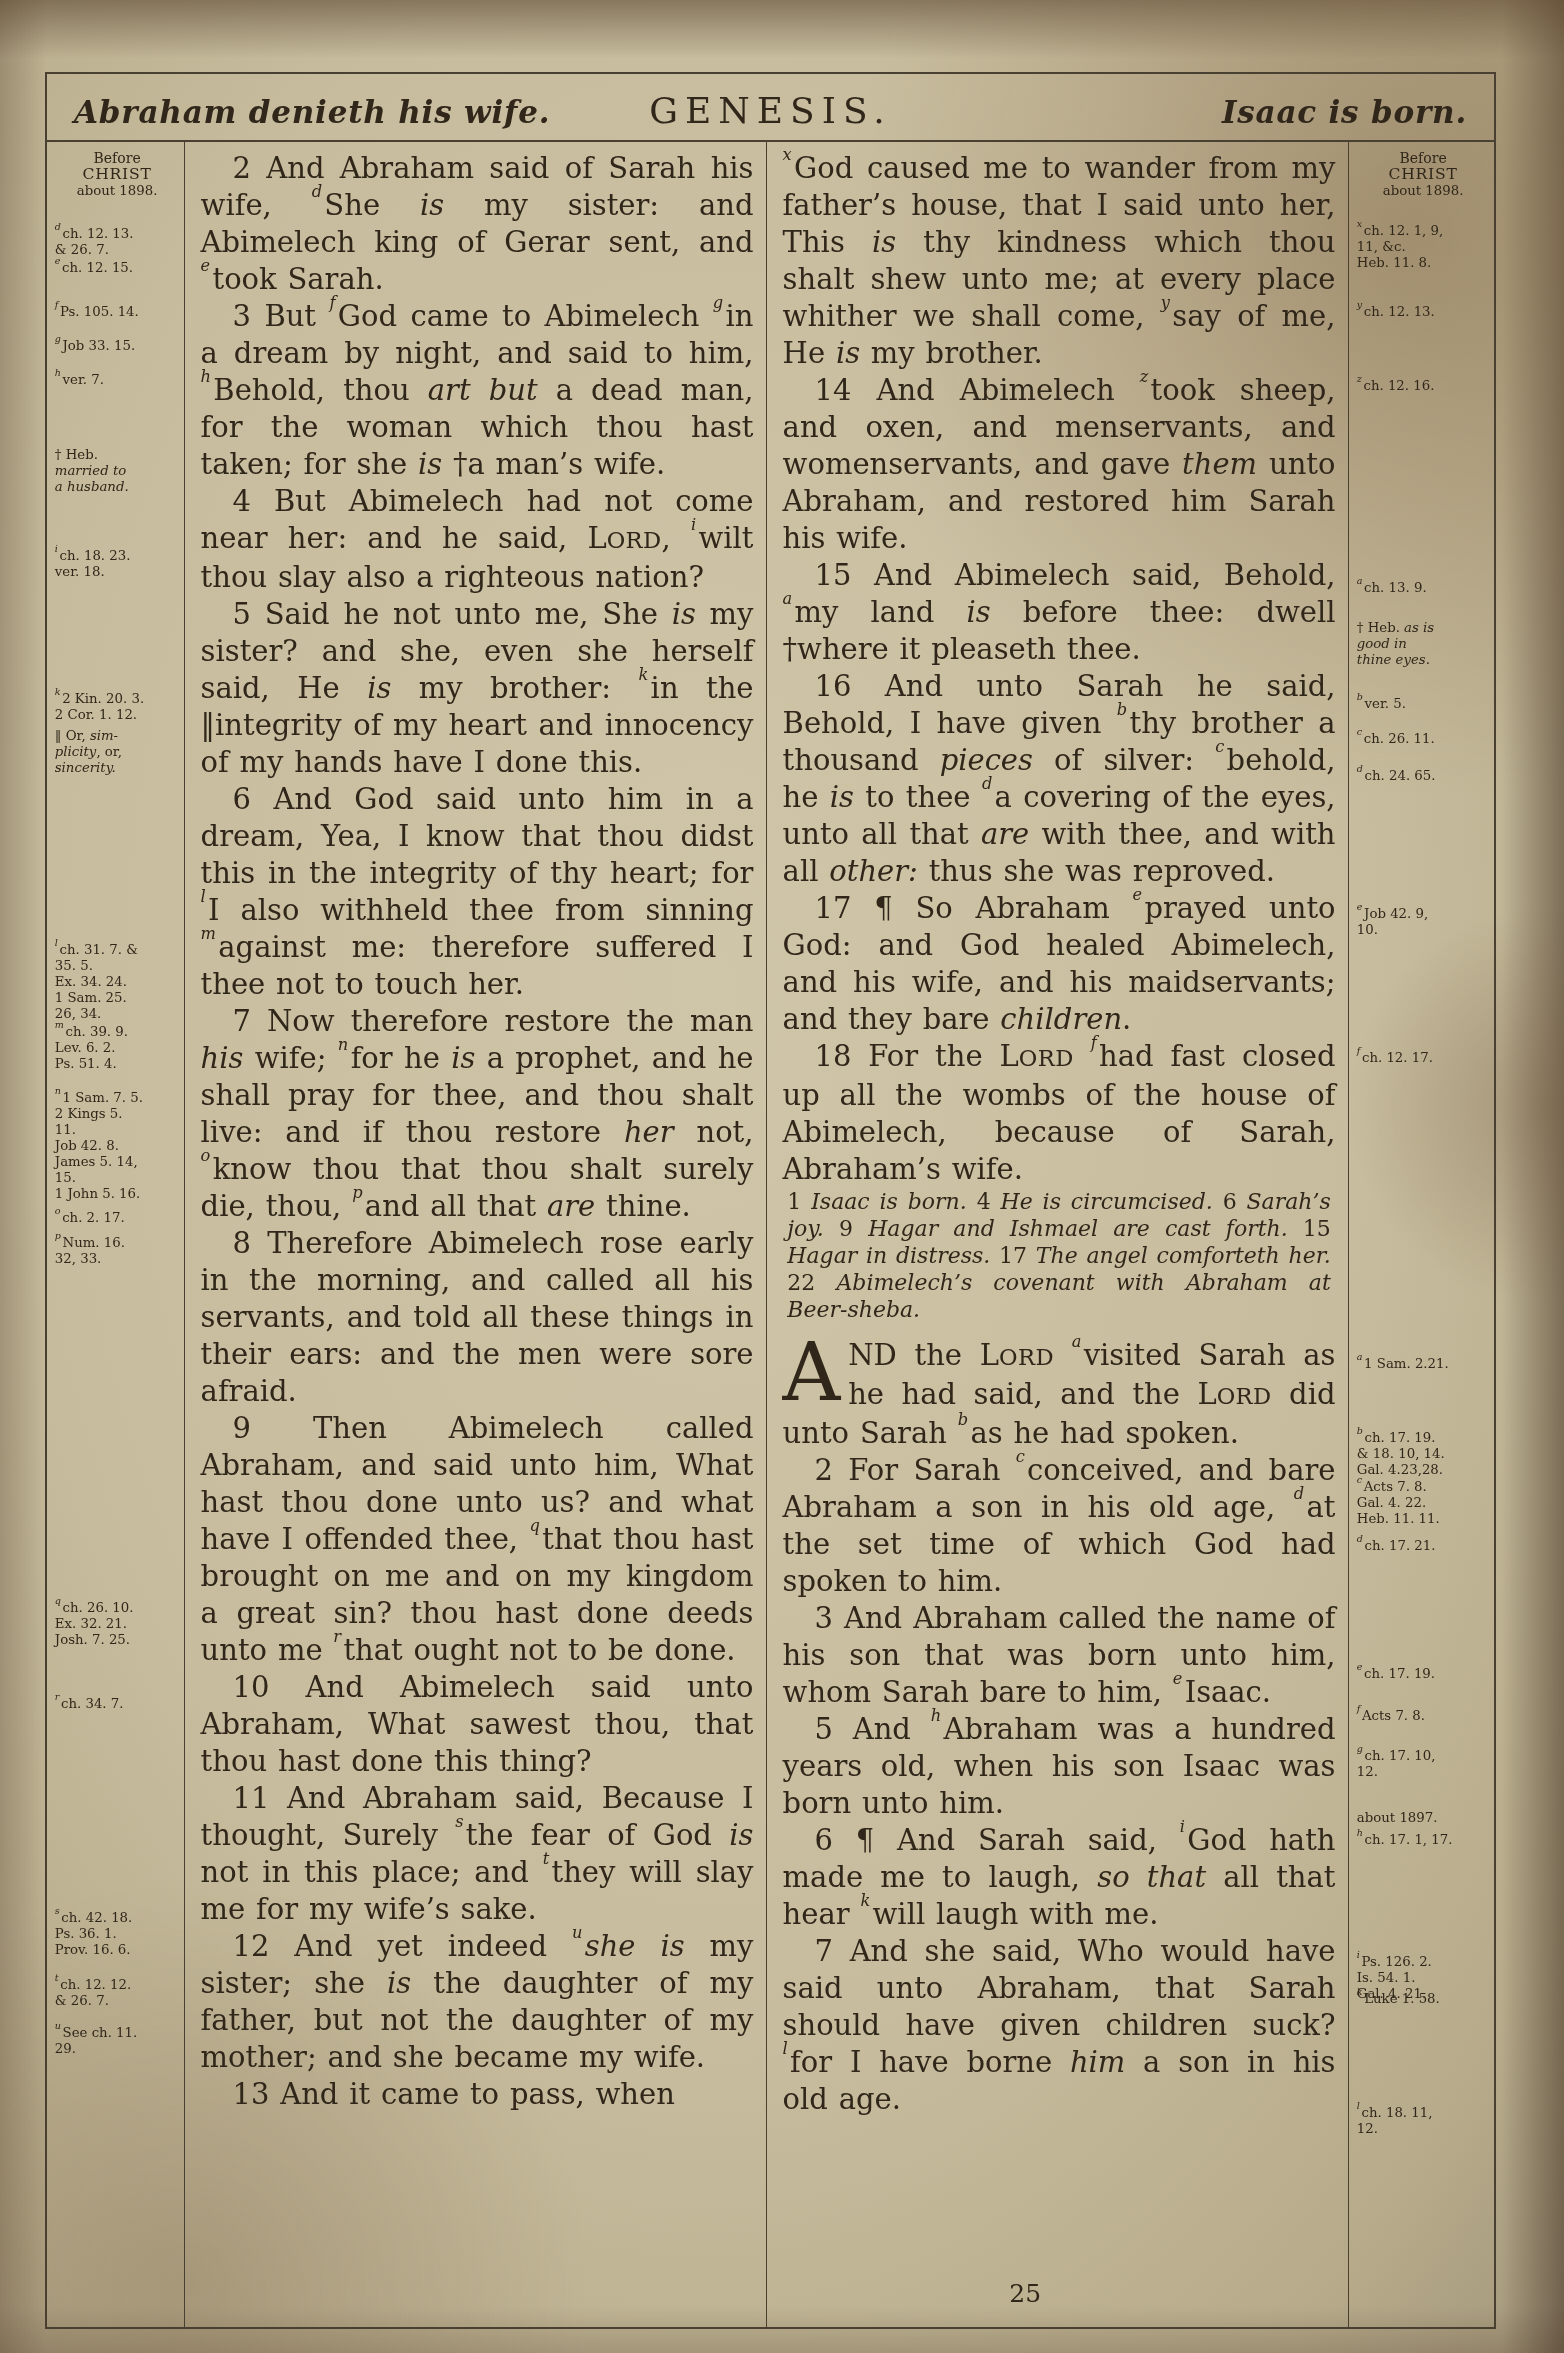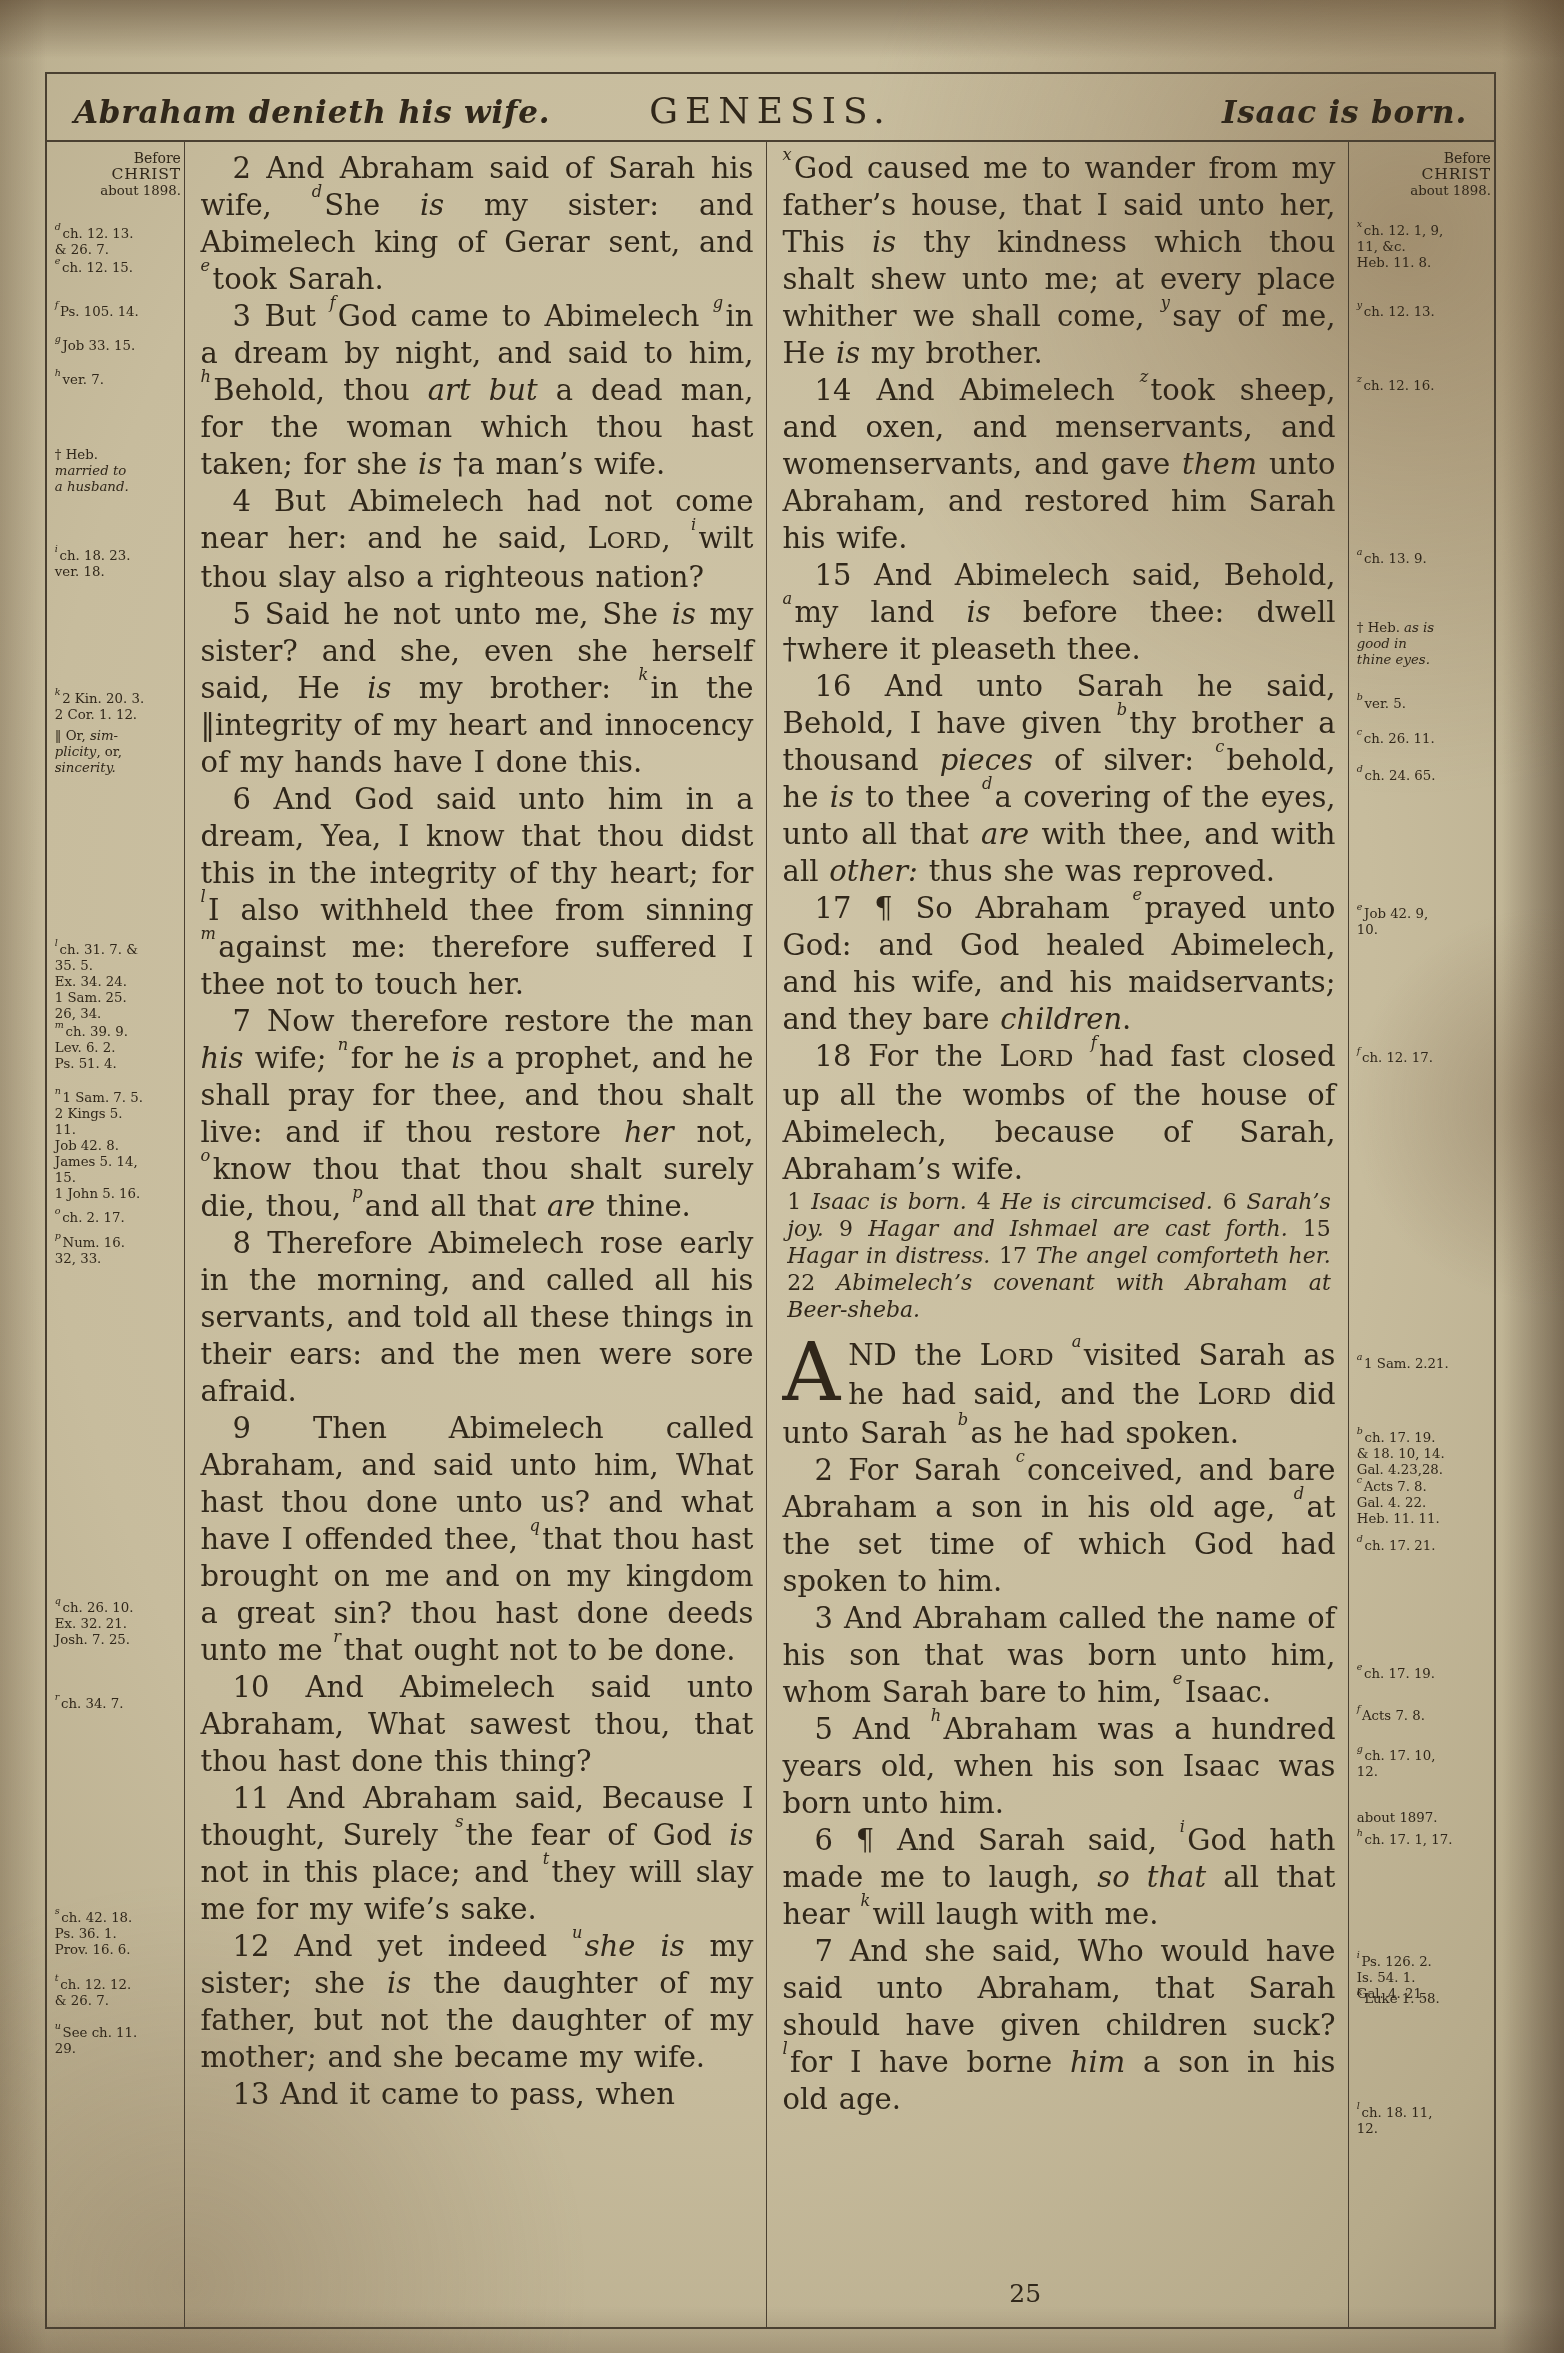--- a/index.html
+++ b/index.html
@@ -30,21 +30,21 @@
     border-bottom:2.3px solid #4a4031;
   }
   .hdr-left,.hdr-right{flex:1; font-style:italic; font-weight:bold; font-size:31px; letter-spacing:0.8px;}
   .hdr-right{text-align:right;}
   .hdr-center{font-size:36px; letter-spacing:7px; text-align:center; flex:0 0 auto; padding:0 23.5px;}
   
   .content{flex:1; display:flex; min-height:0;}
   .margin-col{position:relative; font-size:13.3px; line-height:16px; padding:6.3px 3.1px 0 6.3px; box-sizing:border-box;}
   .margin-col.left{width:138px; border-right:1.6px solid #4a4031;}
   .margin-col.right{width:146px; border-left:1.6px solid #4a4031;}
-  .bc-head{text-align:right; line-height:16.4px; padding-top:1.6px;}
+  .bc-head{text-align:center; line-height:16.4px; padding-top:1.6px;}
   .bc-head .bc-l1{font-size:14px;}
   .bc-head .bc-l2{font-size:15.6px; letter-spacing:0.8px;}
   .bc-head .bc-l3{font-size:13.3px;}
   .ref-block{position:absolute; left:7.8px; right:3.1px;}
   .text-col{
     flex:1; padding:7.8px 12.5px 0 15.6px; box-sizing:border-box;
     font-size:29px; line-height:37px; text-align:justify;
     word-spacing:1.6px; overflow:hidden;
   }
   .text-col + .text-col{border-left:1.6px solid #4a4031;}
@@ -211,21 +211,21 @@
           <div><sup class="ref">x</sup>ch. 12. 1, 9,</div>
           <div>11, &amp;c.</div>
           <div>Heb. 11. 8.</div>
         </div>
         <div class="ref-block" style="top: 162px;">
           <div><sup class="ref">y</sup>ch. 12. 13.</div>
         </div>
         <div class="ref-block" style="top: 236px;">
           <div><sup class="ref">z</sup>ch. 12. 16.</div>
         </div>
-        <div class="ref-block" style="top: 409px;">
+        <div class="ref-block" style="top: 438px;">
           <div><sup class="ref">a</sup>ch. 13. 9.</div>
         </div>
         <div class="ref-block" style="top: 478px;">
           <div>† Heb. <em>as is</em></div>
           <div><em>good in</em></div>
           <div><em>thine eyes.</em></div>
         </div>
         <div class="ref-block" style="top: 554px;">
           <div><sup class="ref">b</sup>ver. 5.</div>
         </div>

